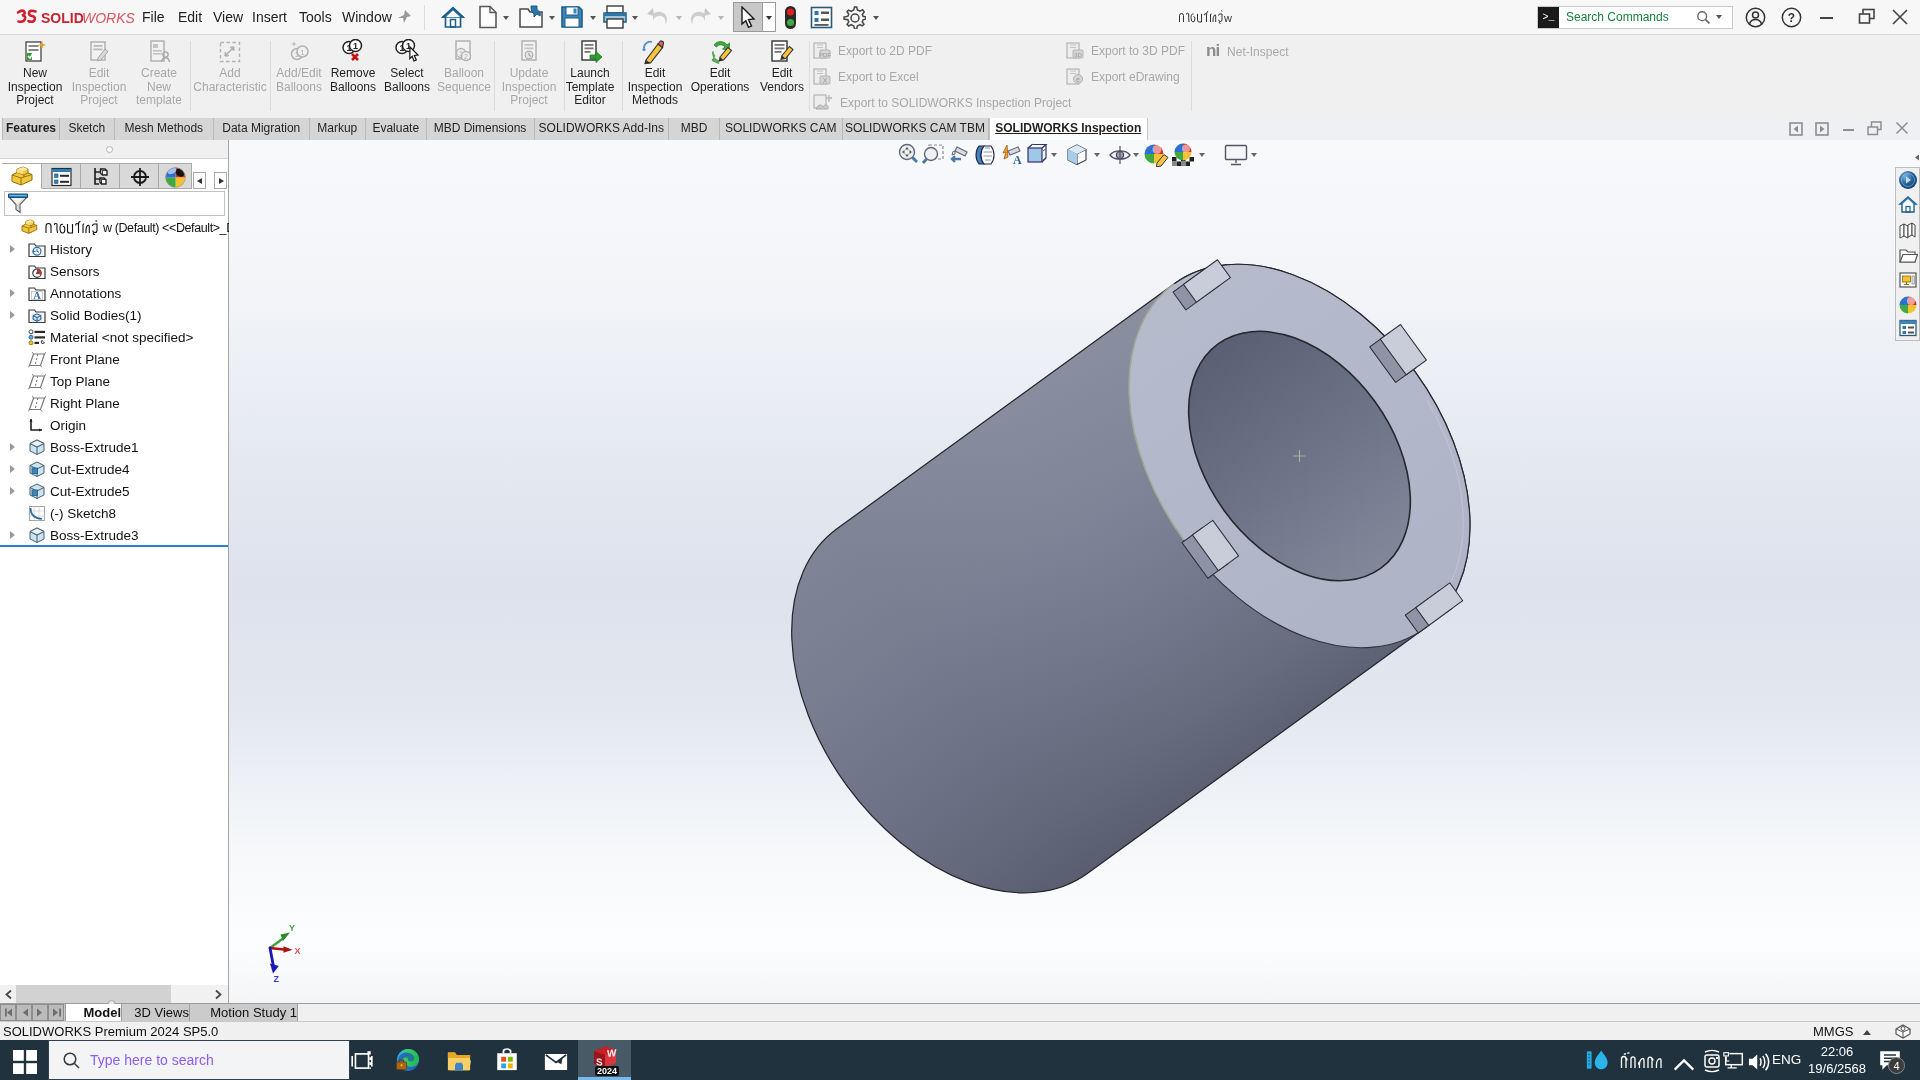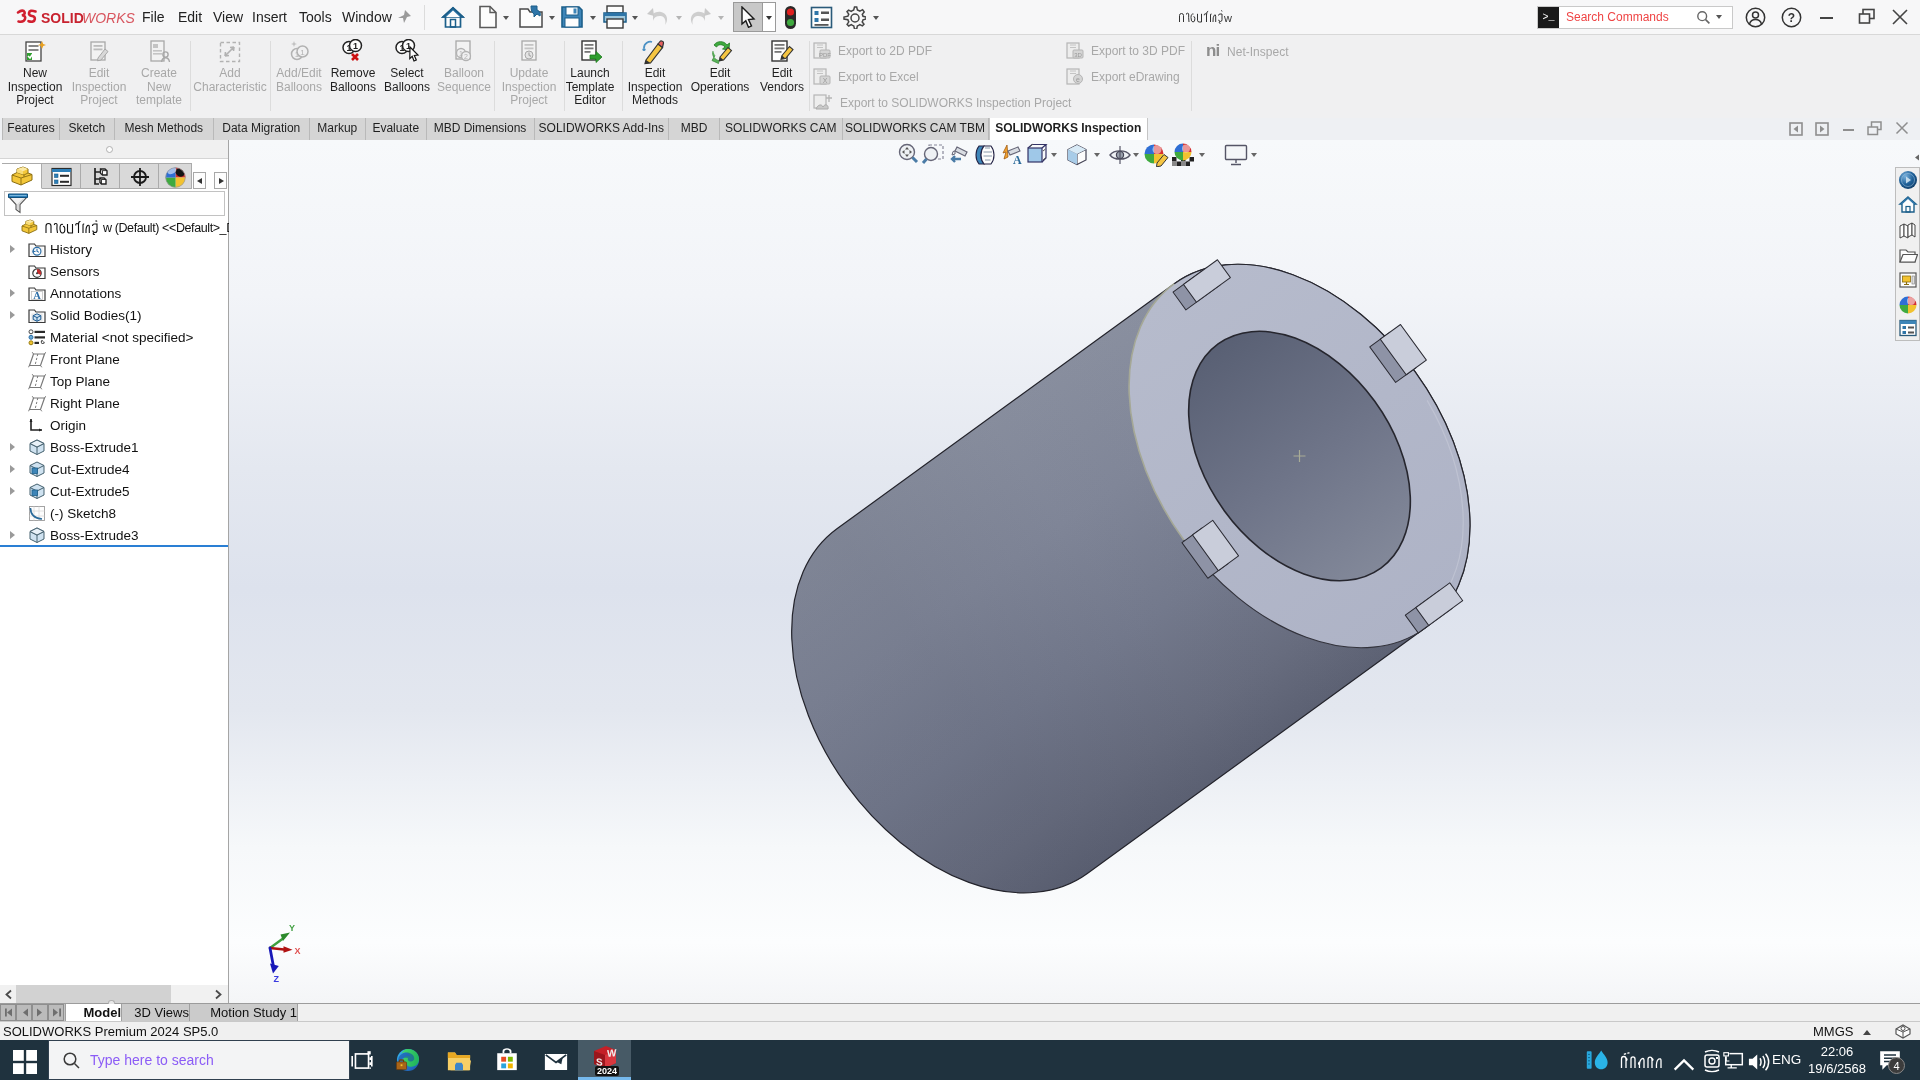--- a/index.html
+++ b/index.html
@@ -13,22 +13,22 @@
 #ribbon{position:absolute;top:35px;left:0;width:1920px;height:83px;background:#f0f0f1;}
 .rbtn{position:absolute;top:4px;text-align:center;font-size:12px;line-height:13.5px;color:#1f1f1f;}
 .rbtn.dis{color:#a8a8a8;}
 .rbtn .ric{display:block;margin:0 auto 2px auto;}
 .rsep{position:absolute;top:6px;height:70px;width:1px;background:#dcdcdc;}
 .rexp{position:absolute;height:26px;font-size:12px;color:#a8a8a8;line-height:26px;white-space:nowrap;}
 .rexp svg{vertical-align:-4px;margin-right:7px;}
 
 #tabrow{position:absolute;top:118px;left:0;width:1920px;height:22px;background:#eef0f3;}
 .ctab{position:absolute;top:0;height:22px;line-height:21px;font-size:12px;color:#1f1f1f;background:#d5d5d5;border-right:1px solid #b9b9b9;text-align:center;white-space:nowrap;overflow:hidden;}
-.ctab.first{border-left:1px solid #b9b9b9;}
-.ctab.active{background:#fff;font-weight:bold;border-right:1px solid #c5c5c5;border-left:1px solid #c5c5c5;}
+.ctab.first{border-left:1px solid #b9b9b9;font-weight:bold;}
+.ctab.active{background:#fff;font-weight:bold;border-right:1px solid #c5c5c5;border-left:1px solid #c5c5c5;text-decoration:underline;}
 
 #lpanel{position:absolute;top:140px;left:0;width:229px;height:863px;background:#fff;border-right:1px solid #a5a5a5;}
 .ptab{position:absolute;top:23px;height:26px;background:#d9d9d9;border:1px solid #ababab;border-left:none;}
 .trow{position:absolute;left:0;width:228px;height:22px;font-size:13.5px;color:#111;}
 .trow .ar{position:absolute;left:10px;top:6px;width:0;height:0;border-left:5px solid #9a9a9a;border-top:4px solid transparent;border-bottom:4px solid transparent;}
 .trow .lbl{position:absolute;left:50px;top:3px;white-space:nowrap;}
 .trow svg{position:absolute;left:28px;top:2px;}
 
 #viewport{position:absolute;top:140px;left:229px;width:1691px;height:863px;background:linear-gradient(180deg,#f7f9fb 0%,#f2f4f8 18%,#e4e8f0 38%,#dde2ed 52%,#e3e7ef 66%,#f6f8fa 82%,#fcfdfe 93%,#f4f5f7 100%);}
 
@@ -150,21 +150,21 @@
             <path d="M28.5 13 L28.5 6 Q28.5 4.5 27.2 4.7 Q26 4.9 26.3 6.3 M28.5 6 Q28.5 2 30.2 2.3"></path>
             <path d="M32.5 13 L32.5 6 Q32.5 4.6 33.5 5 M35 13 Q34.8 8 36.2 6.3 Q37.7 5 37.7 7.2 L37.7 13"></path>
             <path d="M40.5 6.5 Q40.5 5 42 5 L44 5 L44 10.8 Q44 12.5 42.4 12.5 Q40.7 12.5 40.7 10.8 M41.7 12.5 Q40.2 14.2 42.5 14.5"></path>
             <path d="M43 2 Q43.8 1.3 44.3 2.2"></path>
           </g>
           <text x="46" y="13" font-size="11" fill="#333">w</text>
         </svg></div>
 
   <div class="abs" style="left:1537px;top:6px;width:196px;height:23px;background:#fff;border:1px solid #c9c9c9;">
     <div class="abs" style="left:0px;top:0px;width:21px;height:21px;background:#1a1a1a;color:#fff;font-size:10px;font-family:'Liberation Mono',monospace;line-height:21px;text-align:center;">&gt;_</div>
-    <div class="abs" style="left:28px;top:3px;font-size:12px;color:#ef4444;">Search Commands</div>
+    <div class="abs" style="left:28px;top:3px;font-size:12px;color:#15803d;">Search Commands</div>
     <svg class="abs" style="left:158px;top:3px" width="15" height="15" viewBox="0 0 15 15">
           <circle cx="6.2" cy="6.2" r="4.4" fill="none" stroke="#666" stroke-width="1.4"></circle>
           <line x1="9.6" y1="9.6" x2="13.4" y2="13.4" stroke="#666" stroke-width="1.6"></line>
         </svg>
     <div class="abs" style="left:178px;top:8px;width:0;height:0;border-top:4px solid #555;border-left:3.5px solid transparent;border-right:3.5px solid transparent;"></div>
   </div>
   <svg class="abs" style="left:1745px;top:7px" width="21" height="21" viewBox="0 0 21 21">
         <circle cx="10.5" cy="10.5" r="9.2" fill="none" stroke="#333" stroke-width="1.5"></circle>
         <circle cx="10.5" cy="8" r="3" fill="none" stroke="#333" stroke-width="1.5"></circle>
         <path d="M4.5 17 C5.5 13.5 8 12.5 10.5 12.5 C13 12.5 15.5 13.5 16.5 17" fill="none" stroke="#333" stroke-width="1.5"></path>

